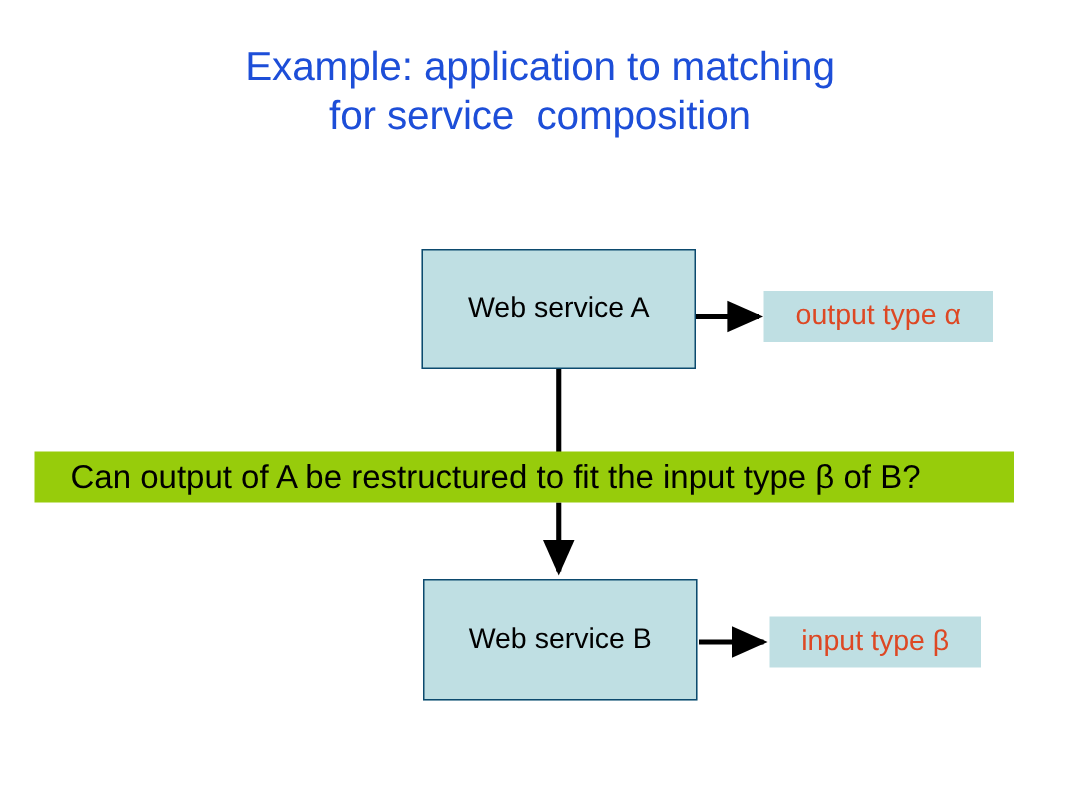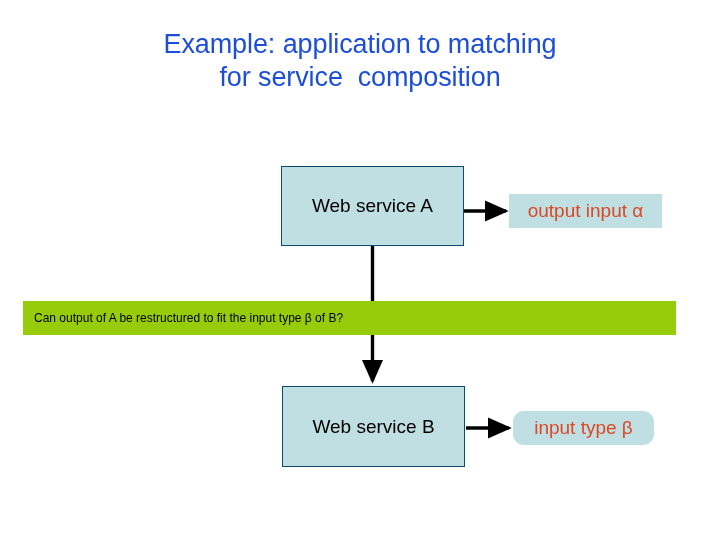--- a/index.html
+++ b/index.html
@@ -71,36 +71,35 @@
     left: 509px;
     top: 194px;
     width: 153px;
     height: 34px;
   }
   #input-type-label {
     left: 513px;
     top: 411px;
     width: 141px;
     height: 34px;
-    border-radius: 11px;
   }
 
   
   #question-banner {
     position: absolute;
     left: 23px;
     top: 301px;
     width: 653px;
     height: 34px;
     background: #97cc0b;
     display: flex;
     align-items: center;
-    font-size: 12px;
+    font-size: 22px;
     color: #000000;
-    padding-left: 11px;
+    padding-left: 24px;
     box-sizing: border-box;
   }
 
   
   #connectors {
     position: absolute;
     left: 0;
     top: 0;
     width: 720px;
     height: 540px;
@@ -130,21 +129,21 @@
   <line x1="372.5" y1="335" x2="372.5" y2="381" stroke="#000000" stroke-width="3.4" marker-end="url(#arrowhead-down)"></line>
 
   <line x1="466" y1="428" x2="509" y2="428" stroke="#000000" stroke-width="3.4" marker-end="url(#arrowhead-right)"></line>
 </svg>
 
 <div class="service-box" id="service-box-a">
   <span>Web service A</span>
 </div>
 
 <div class="type-label" id="output-type-label">
-  <span>output input α</span>
+  <span>output type α</span>
 </div>
 
 <div id="question-banner">
   <span>Can output of A be restructured to fit the input type β of B?</span>
 </div>
 
 <div class="service-box" id="service-box-b">
   <span>Web service B</span>
 </div>
 

